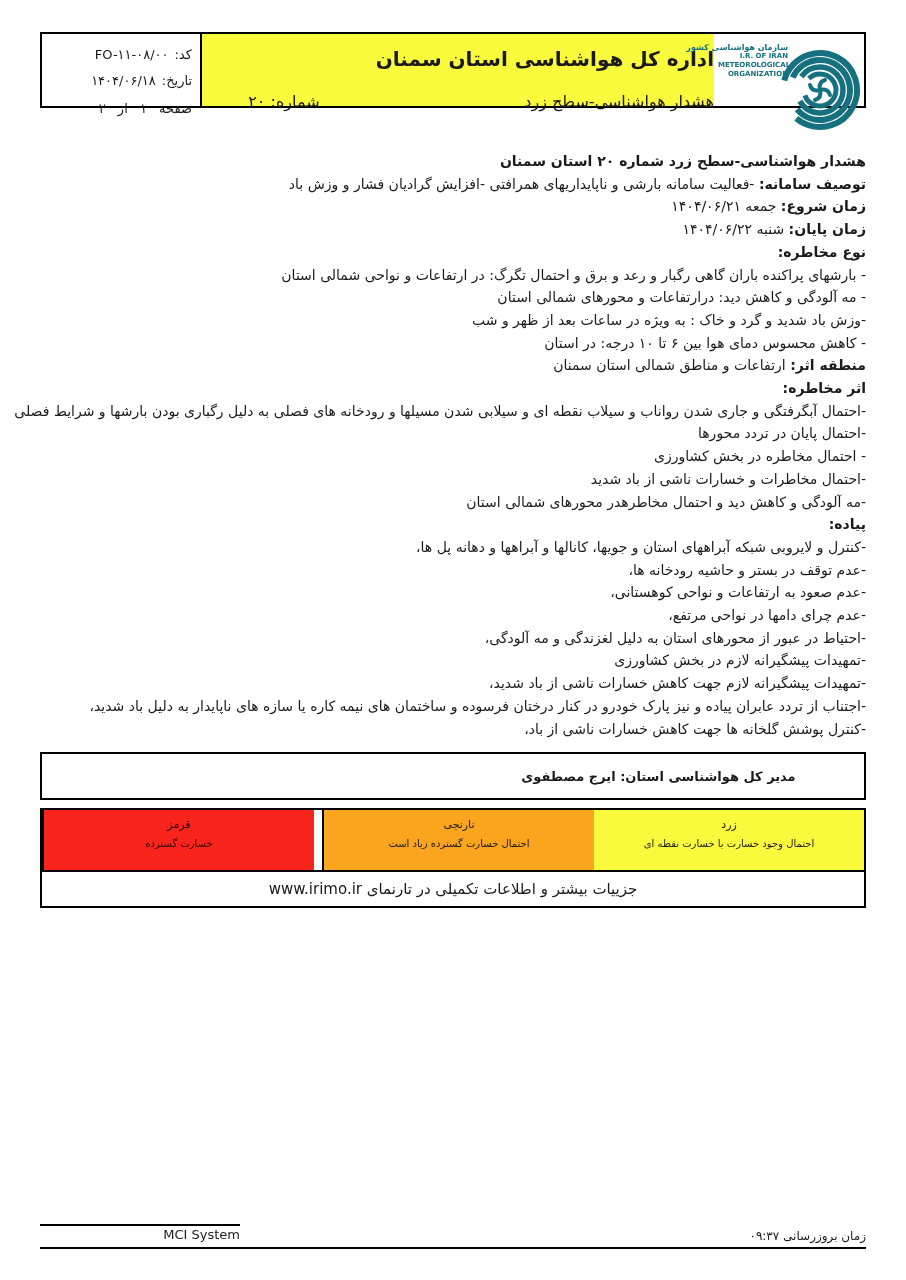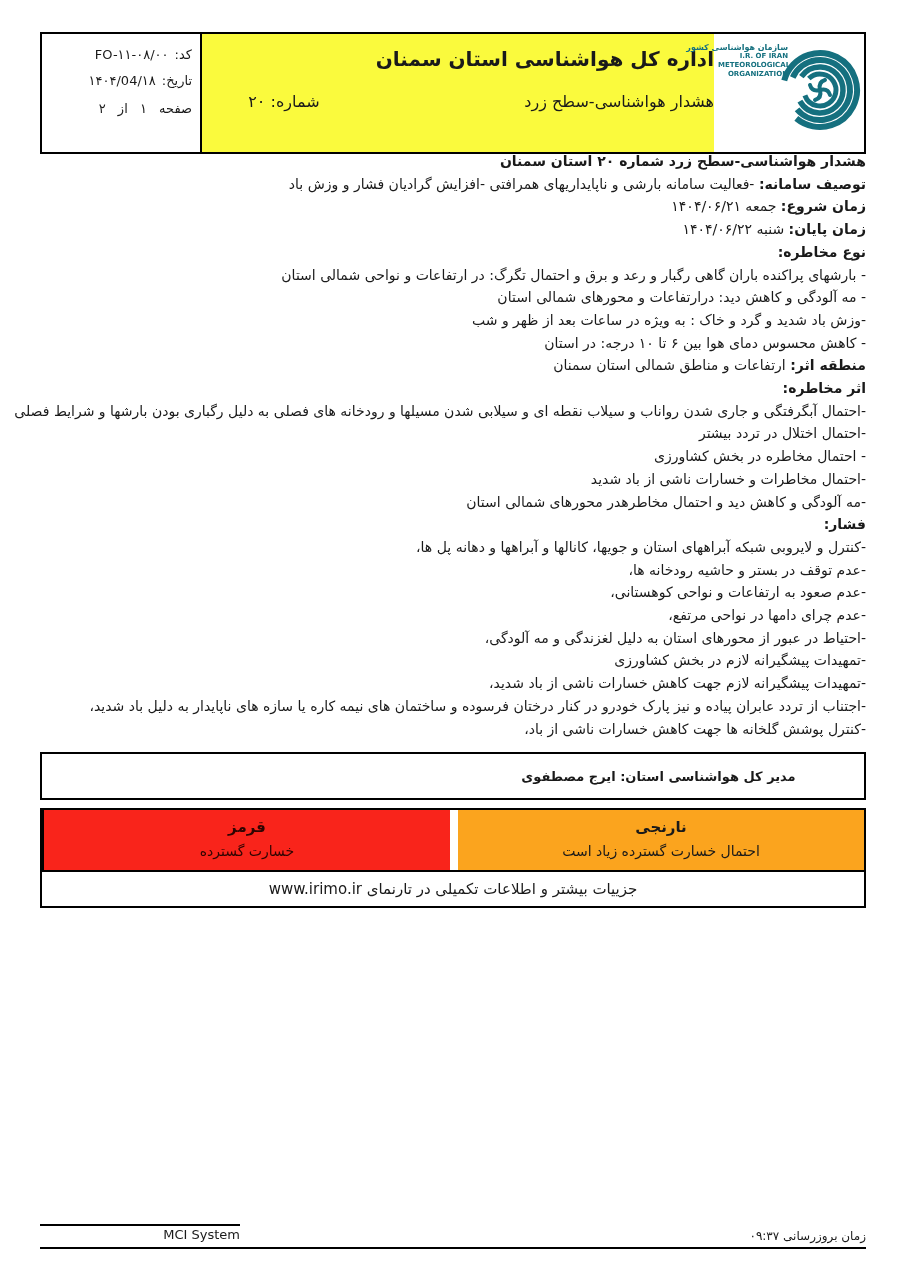--- a/index.html
+++ b/index.html
@@ -6,21 +6,21 @@
   html,body { background:#ffffff; }
   body {
     width:906px; height:1280px; position:relative;
     font-family:"DejaVu Sans", sans-serif;
     color:#1a1a1a; direction:rtl;
   }
   .page { position:absolute; inset:0; background:#fff; overflow:hidden; }
 
   
   .header {
-    position:absolute; top:32px; left:40px; right:40px; height:122px;
+    position:absolute; top:32px; left:40px; right:40px; height:76px;
     display:flex; direction:ltr; border:2px solid #000;
   }
   .code-box {
     width:160px; border-right:2px solid #000; background:#fff;
     direction:rtl; padding:8px 8px 0 4px; font-size:13px;
   }
   .code-row { line-height:26px; white-space:nowrap; }
   .code-row .lbl { margin-left:6px; }
   .page-row { margin-top:2px; word-spacing:8px; }
   .title-box { flex:1; background:#fafa3d; direction:rtl; }
@@ -51,22 +51,22 @@
     border:2px solid #000; display:flex; align-items:center;
     font-size:13px; font-weight:bold;
   }
   .signature-box > div { width:50%; text-align:center; }
 
   
   .levels-table { position:absolute; top:808px; left:40px; right:40px; border:2px solid #000; }
   .levels-row { display:flex; height:60px; }
   .level-cell { flex:1; text-align:center; }
   .level-cell + .level-cell { border-left:2px solid #000; }
-  .level-name { font-weight:bold; font-size:15px; margin-top:8px; }
-  .level-desc { font-size:14px; margin-top:7px; }
+  .level-name { font-weight:normal; font-size:11px; margin-top:8px; }
+  .level-desc { font-size:10px; margin-top:7px; }
   .level-red { color:#2e0502; }
   .info-bar {
     border-top:2px solid #000; height:36px; line-height:34px;
     text-align:center; font-weight:normal; font-size:15px; background:#fff;
   }
 
   
   .footer-line { position:absolute; left:40px; right:40px; top:1247px; border-top:2px solid #000; }
   .mci {
     position:absolute; left:40px; top:1224px; width:200px;
@@ -79,21 +79,21 @@
 <body>
 
 <div class="page">
 
   <div class="header">
     <div class="code-box">
       <div class="code-row">
         <span class="lbl">کد:</span><span dir="ltr">FO-۱۱-۰۸/۰۰</span>
       </div>
       <div class="code-row">
-        <span class="lbl">تاریخ:</span><span dir="ltr">۱۴۰۴/04/۱۸</span>
+        <span class="lbl">تاریخ:</span><span dir="ltr">۱۴۰۴/۰۶/۱۸</span>
       </div>
       <div class="code-row page-row">
         <span>صفحه</span>
         <span>۱</span>
         <span>از</span>
         <span>۲</span>
       </div>
     </div>
 
     <div class="title-box">
@@ -134,42 +134,46 @@
       <div class="body-line"><b>زمان شروع:</b>  جمعه ۱۴۰۴/۰۶/۲۱</div>
       <div class="body-line"><b>زمان پایان:</b>  شنبه ۱۴۰۴/۰۶/۲۲</div>
       <div class="body-line"><b>نوع مخاطره:</b></div>
       <div class="body-line">- بارشهای پراکنده باران گاهی رگبار و رعد و برق و احتمال تگرگ: در ارتفاعات و نواحی شمالی استان</div>
       <div class="body-line">- مه آلودگی و کاهش دید: درارتفاعات و محورهای شمالی استان</div>
       <div class="body-line">-وزش باد شدید و گرد و خاک : به ویژه در ساعات بعد از ظهر و شب</div>
       <div class="body-line">- کاهش محسوس دمای هوا بین ۶ تا ۱۰ درجه: در استان</div>
       <div class="body-line"><b>منطقه اثر:</b> ارتفاعات و مناطق شمالی استان سمنان</div>
       <div class="body-line"><b>اثر مخاطره:</b></div>
       <div class="body-line">-احتمال آبگرفتگی و جاری شدن رواناب و سیلاب نقطه ای و سیلابی شدن مسیلها و رودخانه های فصلی به دلیل رگباری بودن بارشها و شرایط فصلی</div>
-      <div class="body-line">-احتمال اختلال در تردد بیشتر</div>
+      <div class="body-line">-احتمال پایان در تردد محورها</div>
       <div class="body-line">- احتمال مخاطره در بخش کشاورزی</div>
       <div class="body-line">-احتمال مخاطرات و خسارات ناشی از باد شدید</div>
       <div class="body-line">-مه آلودگی و کاهش دید و احتمال مخاطرهدر محورهای شمالی استان</div>
-      <div class="body-line"><b>فشار:</b></div>
+      <div class="body-line"><b>پیاده:</b></div>
       <div class="body-line">-کنترل و لایروبی شبکه آبراههای استان و جویها، کانالها و آبراهها و دهانه پل ها،</div>
       <div class="body-line">-عدم توقف در بستر و حاشیه رودخانه ها،</div>
       <div class="body-line">-عدم صعود به ارتفاعات و نواحی کوهستانی،</div>
       <div class="body-line">-عدم چرای دامها در نواحی مرتفع،</div>
       <div class="body-line">-احتیاط در عبور از محورهای استان به دلیل لغزندگی و مه آلودگی،</div>
       <div class="body-line">-تمهیدات پیشگیرانه لازم در بخش کشاورزی</div>
       <div class="body-line">-تمهیدات پیشگیرانه لازم جهت کاهش خسارات ناشی از باد شدید،</div>
       <div class="body-line">-اجتناب از تردد عابران پیاده و نیز پارک خودرو در کنار درختان فرسوده و ساختمان های نیمه کاره یا سازه های ناپایدار به دلیل باد شدید،</div>
       <div class="body-line">-کنترل پوشش گلخانه ها جهت کاهش خسارات ناشی از باد،</div>
     </div>
 
   <div class="signature-box">
     <div>مدیر کل هواشناسی استان:  ایرج  مصطفوی</div>
   </div>
 
   <div class="levels-table">
     <div class="levels-row">
+        <div class="level-cell " style="background: rgb(250, 250, 61);">
+          <div class="level-name">زرد</div>
+          <div class="level-desc">احتمال وجود خسارت یا خسارت نقطه ای</div>
+        </div>
         <div class="level-cell " style="background: rgb(251, 164, 30); margin-left: 8px;">
           <div class="level-name">نارنجی</div>
           <div class="level-desc">احتمال خسارت گسترده زیاد است</div>
         </div>
         <div class="level-cell level-red" style="background: rgb(249, 36, 27);">
           <div class="level-name">قرمز</div>
           <div class="level-desc">خسارت گسترده</div>
         </div>
       </div>
     <div class="info-bar">جزییات بیشتر و اطلاعات تکمیلی در تارنمای www.irimo.ir</div>

